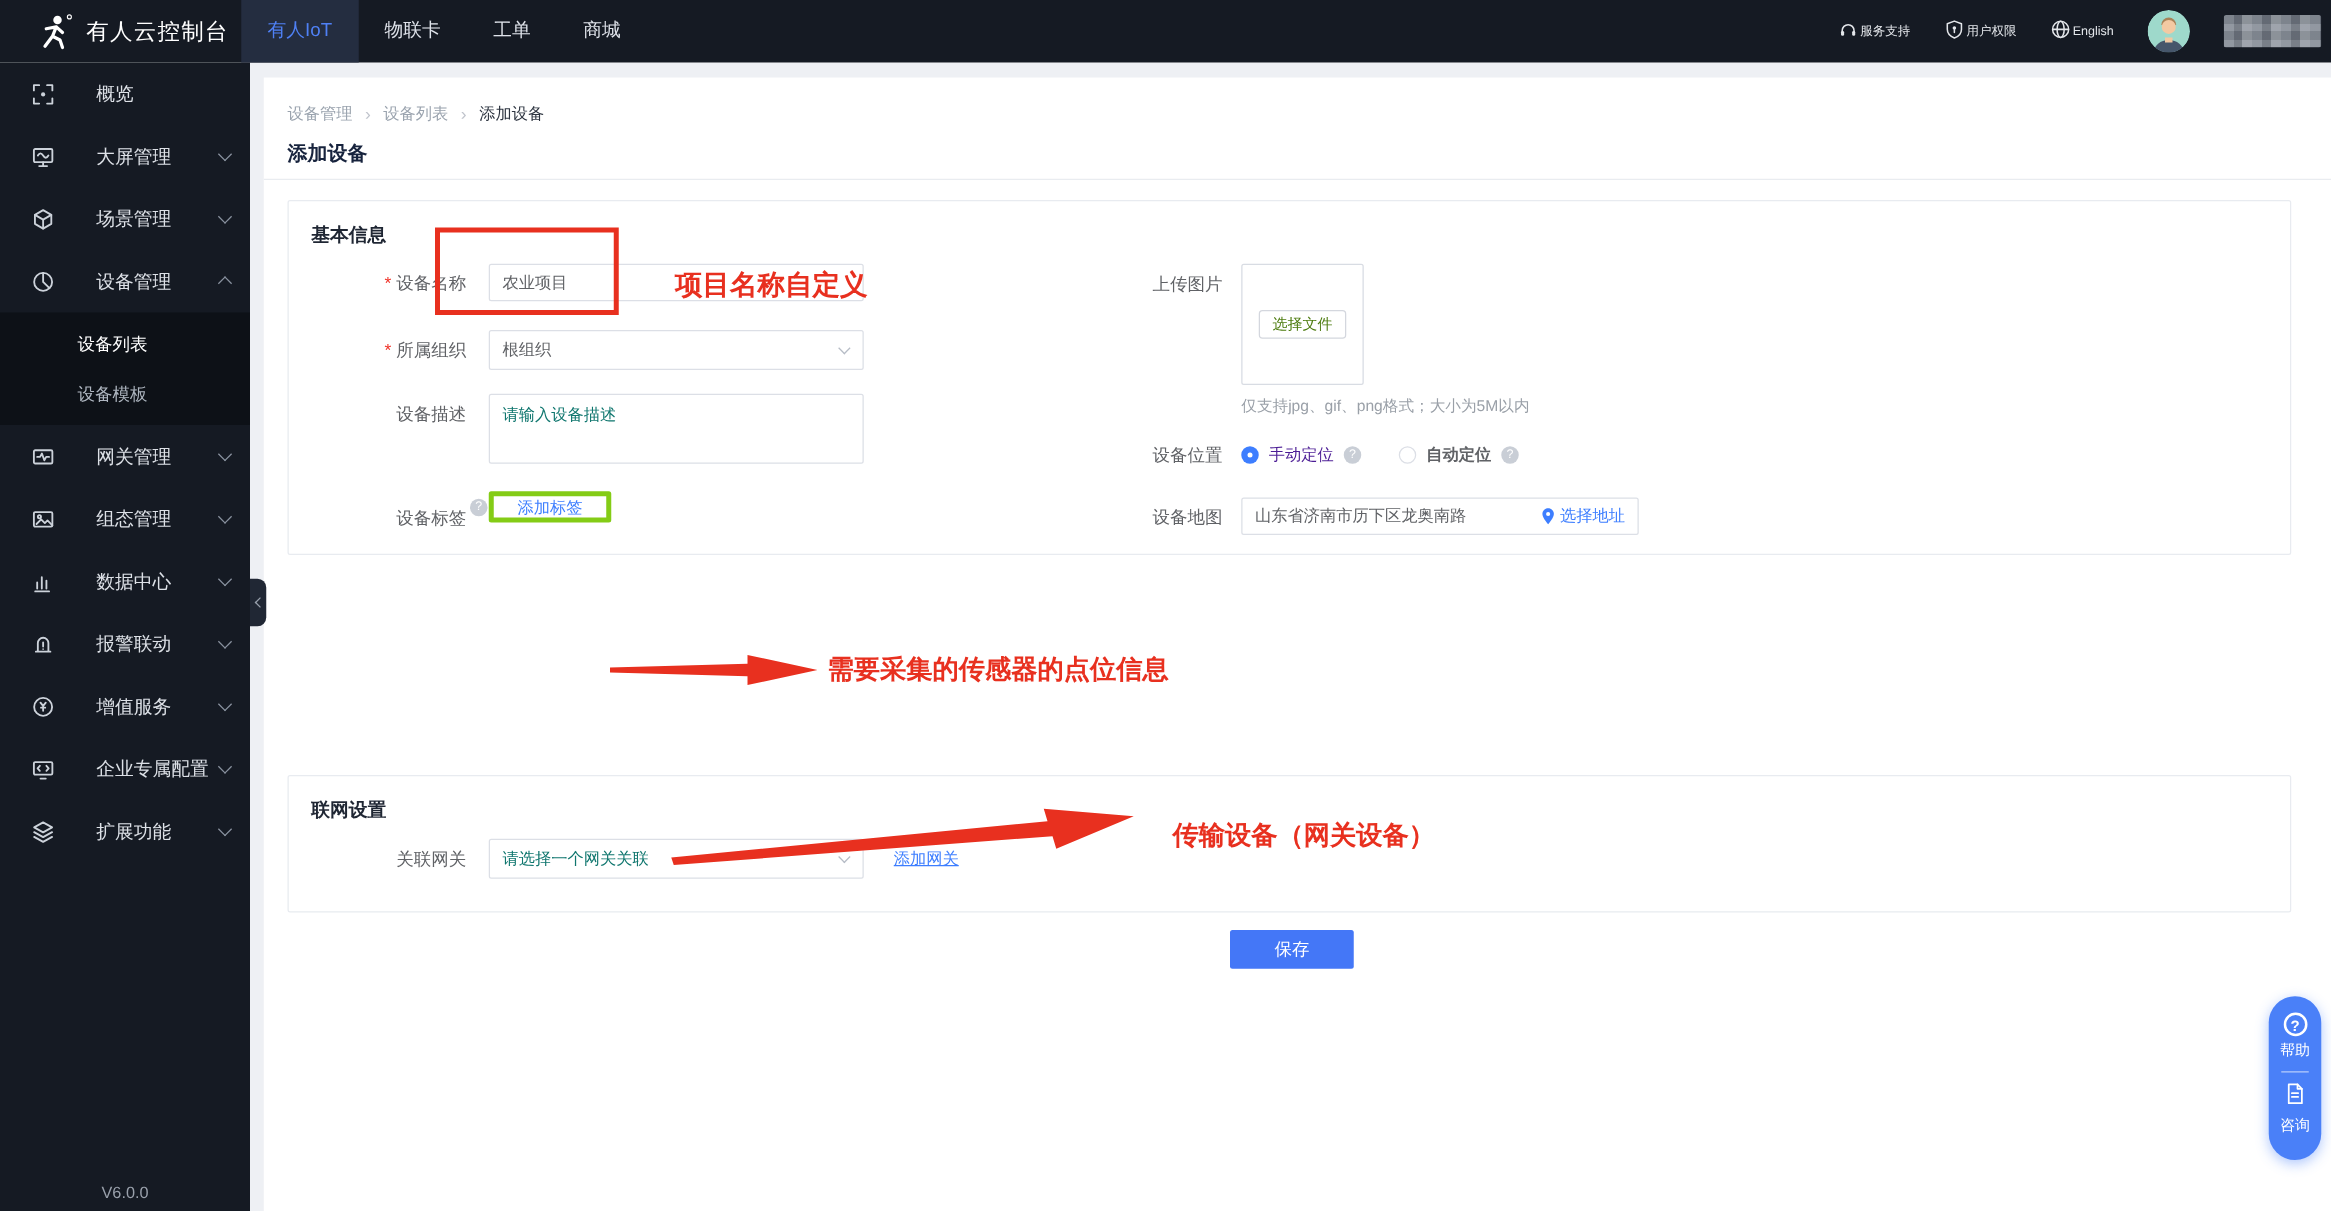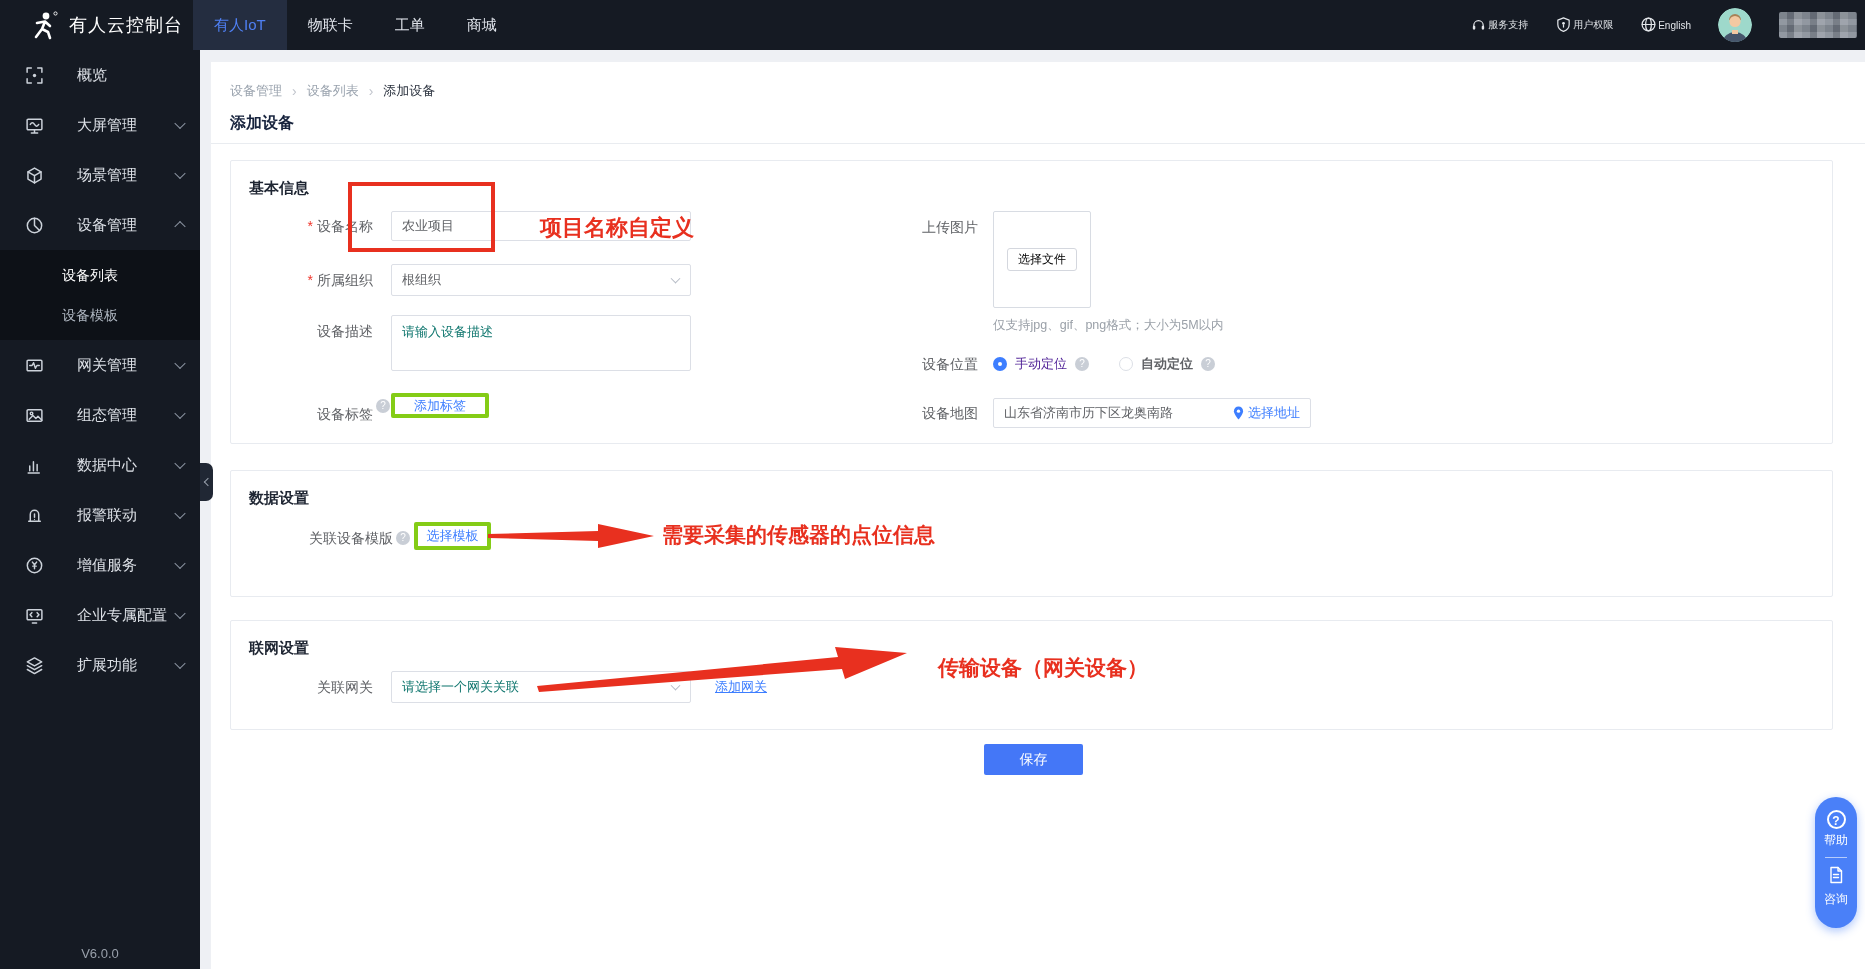--- a/index.html
+++ b/index.html
@@ -59,21 +59,21 @@
   .req { color:#f0352b; margin-right:4px; }
   .ipt { position:absolute; border:1px solid #dcdfe6; border-radius:2px; background:#fff; font-size:13px; color:#606266; display:flex; align-items:center; padding:0 10px; }
   .ipt .ph { color:#0f766e; }
   .ipt.area { align-items:flex-start; padding-top:7px; }
   .sel-arrow { position:absolute; right:11px; top:50%; width:7px; height:7px; border-right:1.4px solid #b6bcc6; border-bottom:1.4px solid #b6bcc6; transform:translateY(-70%) rotate(45deg); }
   .btn-outline { position:absolute; border:4px solid #84cc16; color:#3d7eff; background:#fff; border-radius:2px; font-size:13px; display:flex; align-items:center; justify-content:center; cursor:pointer; }
   .help { width:14px; height:14px; border-radius:50%; background:#c9ced6; color:#fff; font-size:10px; line-height:14px; text-align:center; flex:0 0 auto; }
   .help::before { content:"?"; }
 
   .upload-box { position:absolute; left:762px; top:50px; width:98px; height:97px; border:1px solid #d8dce3; border-radius:2px; display:flex; align-items:center; justify-content:center; }
-  .file-btn { width:70px; height:23px; border:1px solid #d4d7de; border-radius:3px; background:#fff; color:#000000; font-size:12px; display:flex; align-items:center; justify-content:center; cursor:pointer; }
+  .file-btn { width:70px; height:23px; border:1px solid #d4d7de; border-radius:3px; background:#fff; color:#4d7c0f; font-size:12px; display:flex; align-items:center; justify-content:center; cursor:pointer; }
   .upload-hint { position:absolute; left:762px; top:156px; font-size:12.5px; color:#9aa0a8; white-space:nowrap; }
 
   .radio-row { position:absolute; left:762px; top:192px; height:22px; display:flex; align-items:center; gap:8px; font-size:13px; }
   .radio { width:14px; height:14px; border-radius:50%; border:1px solid #dcdfe6; background:#fff; flex:0 0 auto; position:relative; }
   .radio.checked { border:none; background:#3d7eff; }
   .radio.checked::after { content:""; position:absolute; left:5px; top:5px; width:4px; height:4px; border-radius:50%; background:#fff; }
   .r-manual { color:#4c1d95; }
   .r-auto { color:#606266;font-weight:bold; }
   .rgap { width:14px; }
 
@@ -355,26 +355,20 @@
             <svg width="11" height="14" viewBox="0 0 12 14">
                 <path d="M6 0C3.2 0 1 2.2 1 5c0 3.4 5 9 5 9s5-5.6 5-9c0-2.8-2.2-5-5-5z" fill="#3d7eff"></path>
                 <circle cx="6" cy="5" r="1.8" fill="#fff"></circle>
               </svg>
           </span>
           <span>选择地址</span>
         </span>
       </div>
     </div>
 
-    <div class="card card2">
-      <div class="sec-title">数据设置</div>
-      <div class="flabel" style="left:0;top:57px;width:162px;line-height:20px;">关联设备模版</div>
-      <span class="help" style="position:absolute;left:165px;top:60px;"></span>
-      <div class="btn-outline" style="left:183px;top:51px;width:77px;height:28px;">选择模板</div>
-    </div>
 
     <div class="card card3">
       <div class="sec-title">联网设置</div>
       <div class="flabel" style="left:0;top:56px;width:142px;line-height:20px;">关联网关</div>
       <div class="ipt" style="left:160px;top:50px;width:300px;height:32px;">
           <span class="ph">请选择一个网关关联</span>
           <span class="sel-arrow"></span>
         </div>
       <span class="u-link" style="left:484px;top:57px;">添加网关</span>
     </div>

